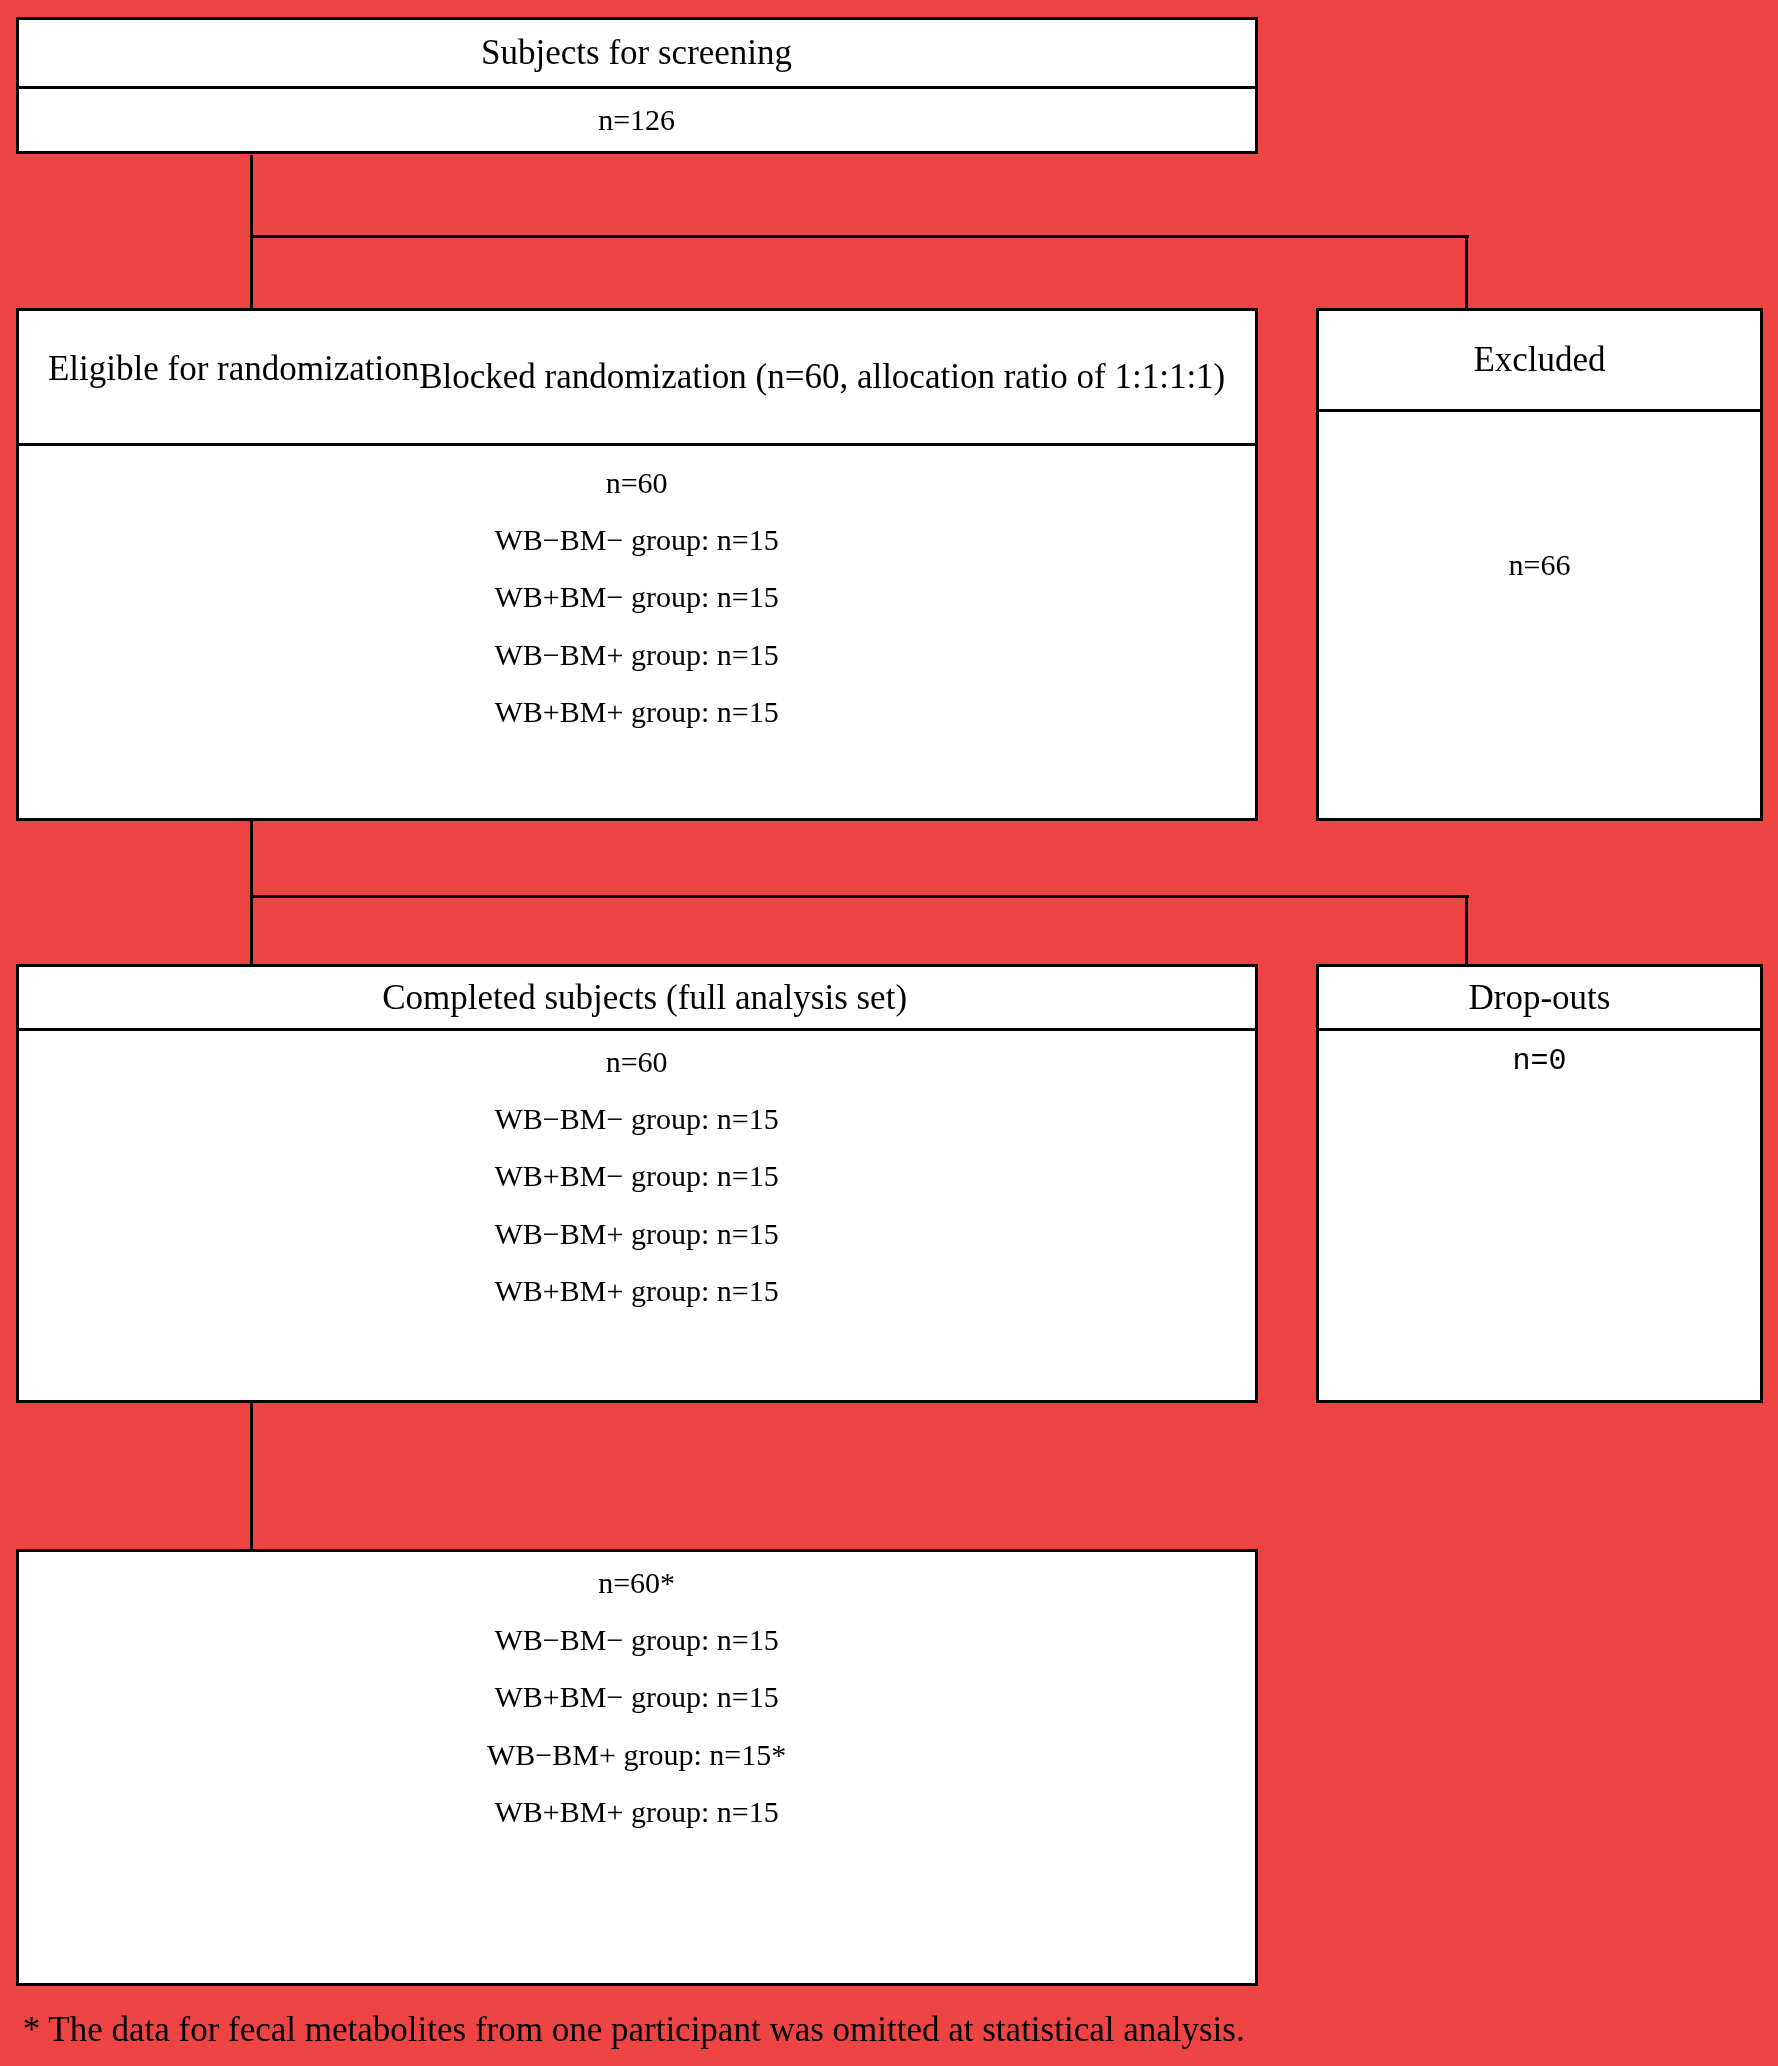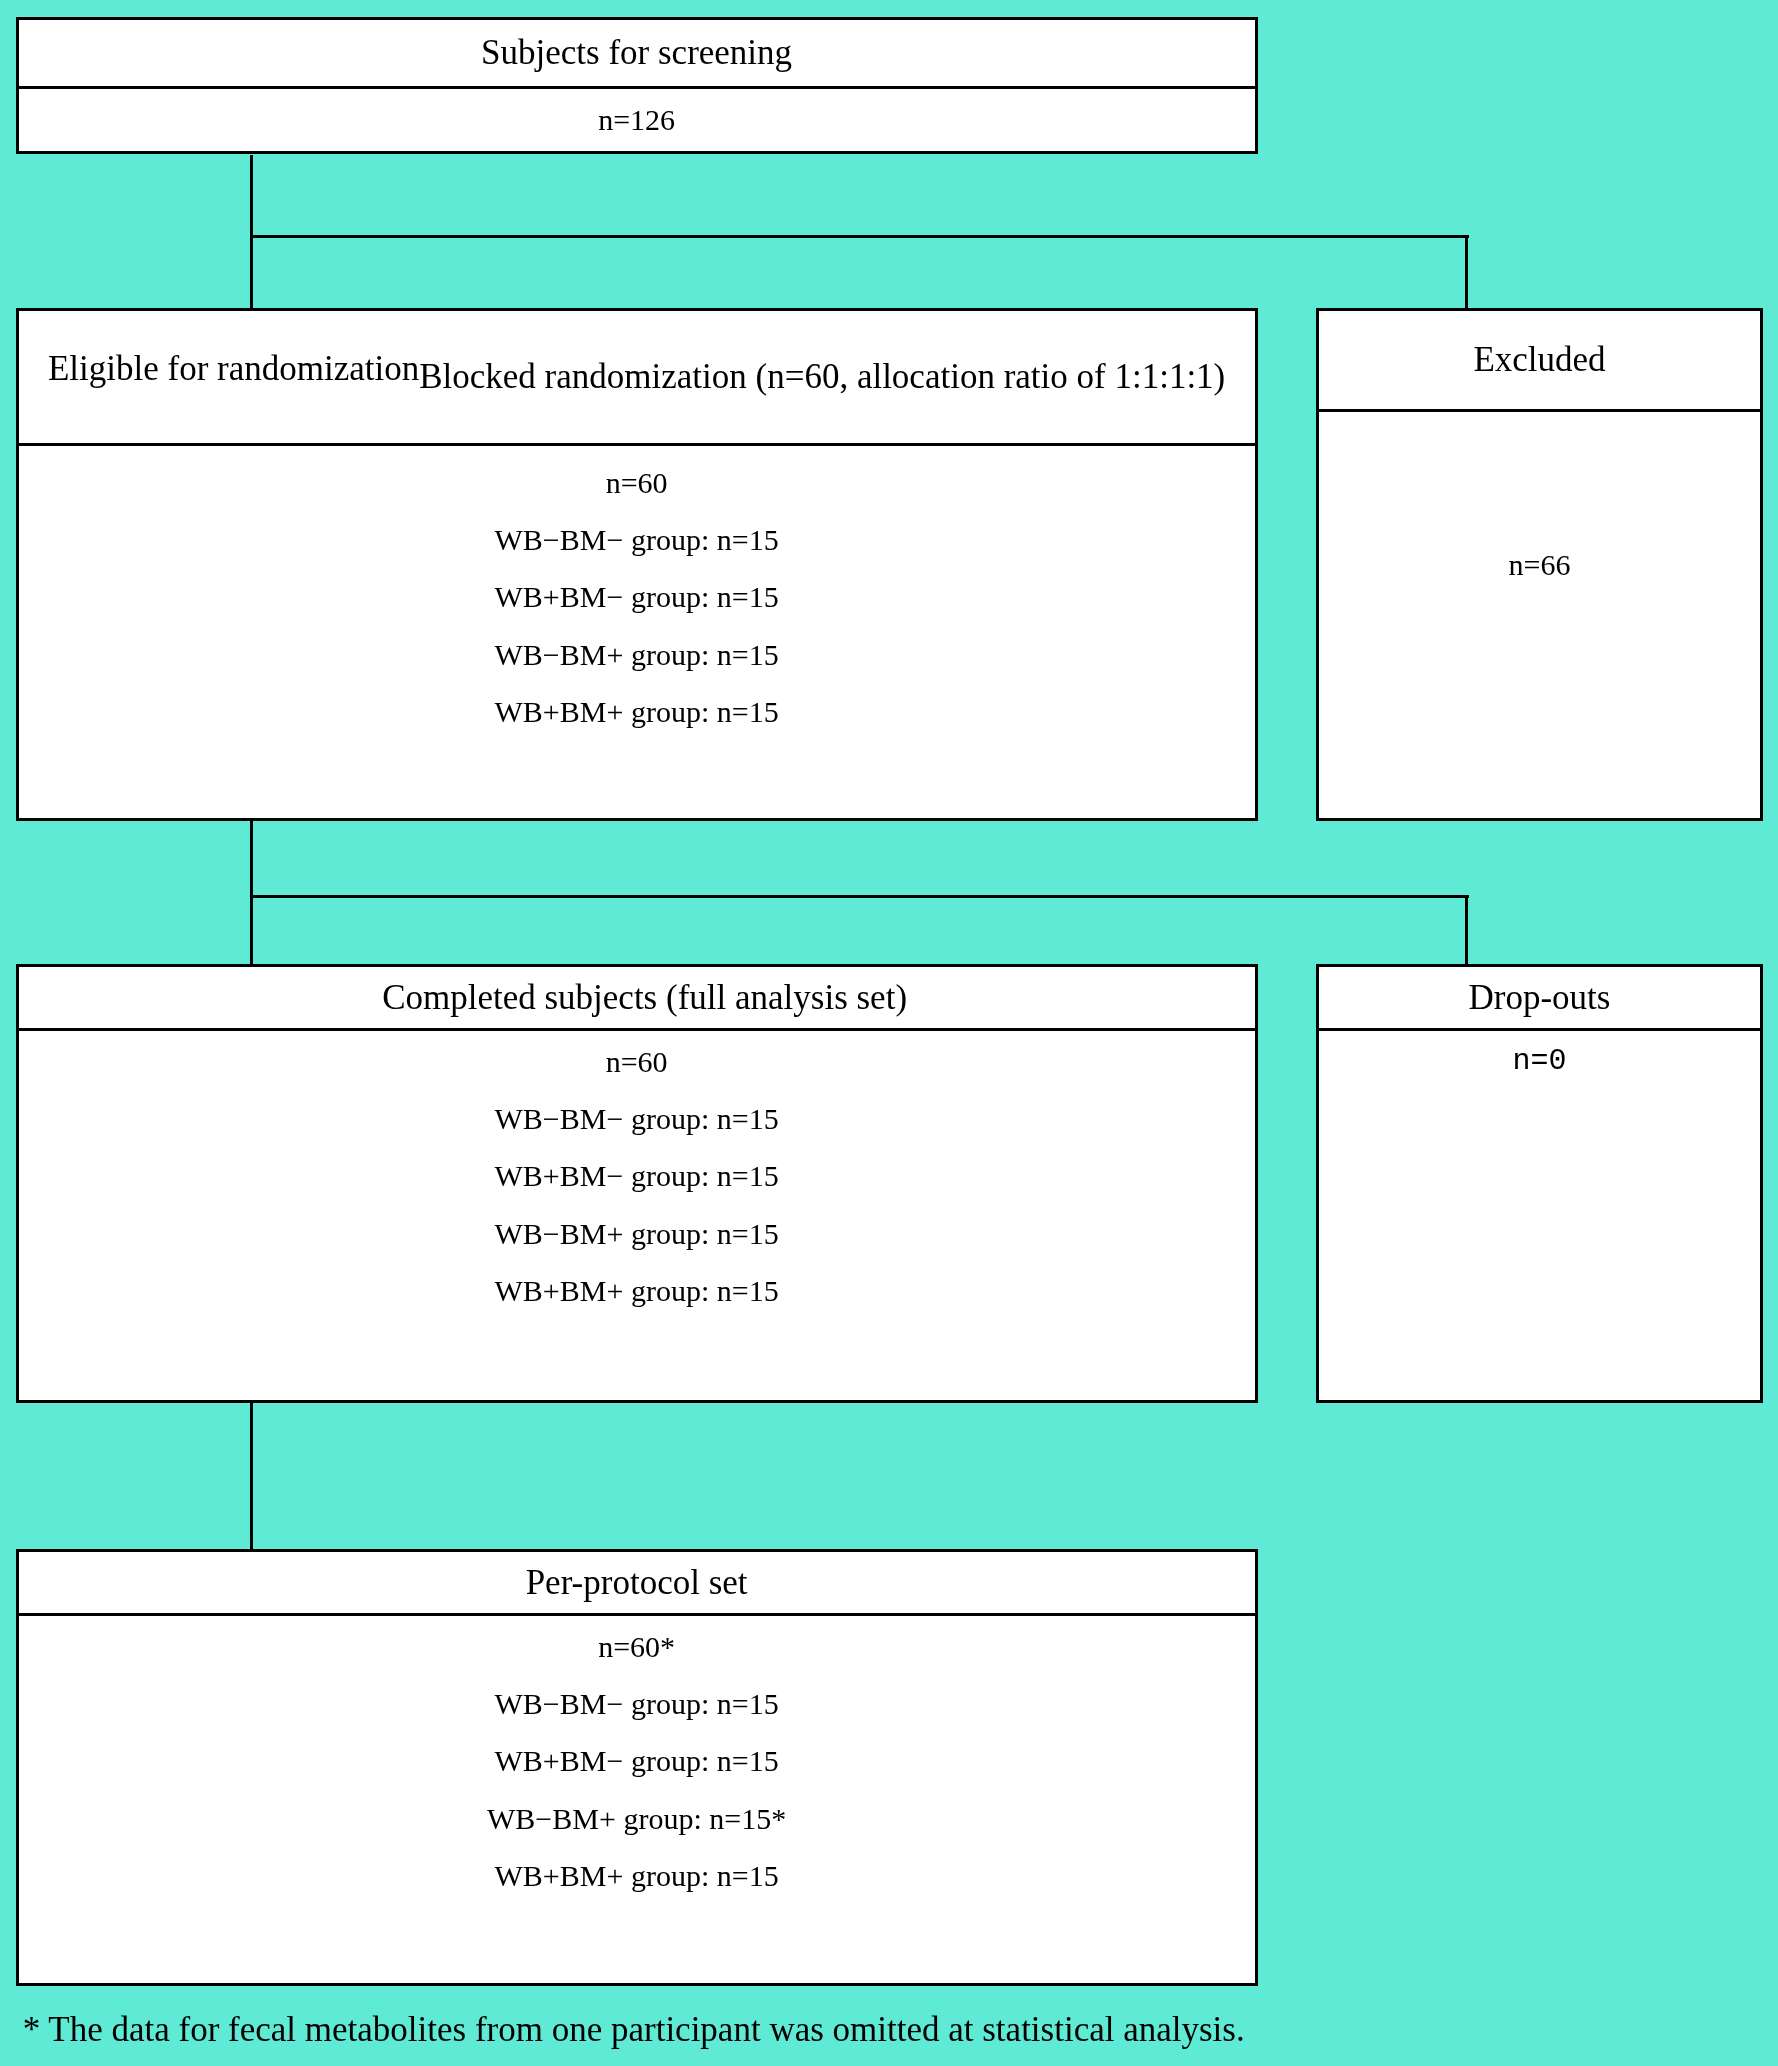--- a/index.html
+++ b/index.html
@@ -4,21 +4,21 @@
 <style>
   html, body {
     margin: 0;
     padding: 0;
     background: #ffffff;
   }
   #page {
     position: relative;
     width: 1778px;
     height: 2066px;
-    background: #5eead4;
+    background: #ef4444;
     font-family: "Liberation Serif", "DejaVu Serif", serif;
     color: #000000;
     overflow: hidden;
   }
 
   
   .fbox {
     position: absolute;
     box-sizing: border-box;
     border: 3.3px solid #000000;
@@ -138,23 +138,20 @@
       <span class="t-title nowrap">Drop-outs</span>
     </div>
     <div class="body" style="height:371px; padding-top:14px;font-family:Liberation Mono, monospace;">
       <span class="t-line nowrap">n=0</span>
     </div>
   </div>
 
   <div class="vline" style="left:250px; top:1403px; height:148px;"></div>
 
   <div class="fbox" style="left:15.6px; top:1549px; width:1242px; height:437px;">
-    <div class="hdr" style="height:64px;">
-      <span class="t-title nowrap">Per-protocol set</span>
-    </div>
     <div class="body" style="height:369px; padding-top:14px;">
       <div class="t-line nowrap" style="margin-bottom:23.6px;">n=60*</div>
       <div class="t-line nowrap" style="margin-bottom:23.6px;">WB−BM− group: n=15</div>
       <div class="t-line nowrap" style="margin-bottom:23.6px;">WB+BM− group: n=15</div>
       <div class="t-line nowrap" style="margin-bottom:23.6px;">WB−BM+ group: n=15*</div>
       <div class="t-line nowrap">WB+BM+ group: n=15</div>
     </div>
   </div>
 
   <div class="footnote" style="left:22.7px; top:2010px;">* The data for fecal metabolites from one participant was omitted at statistical analysis.</div>

